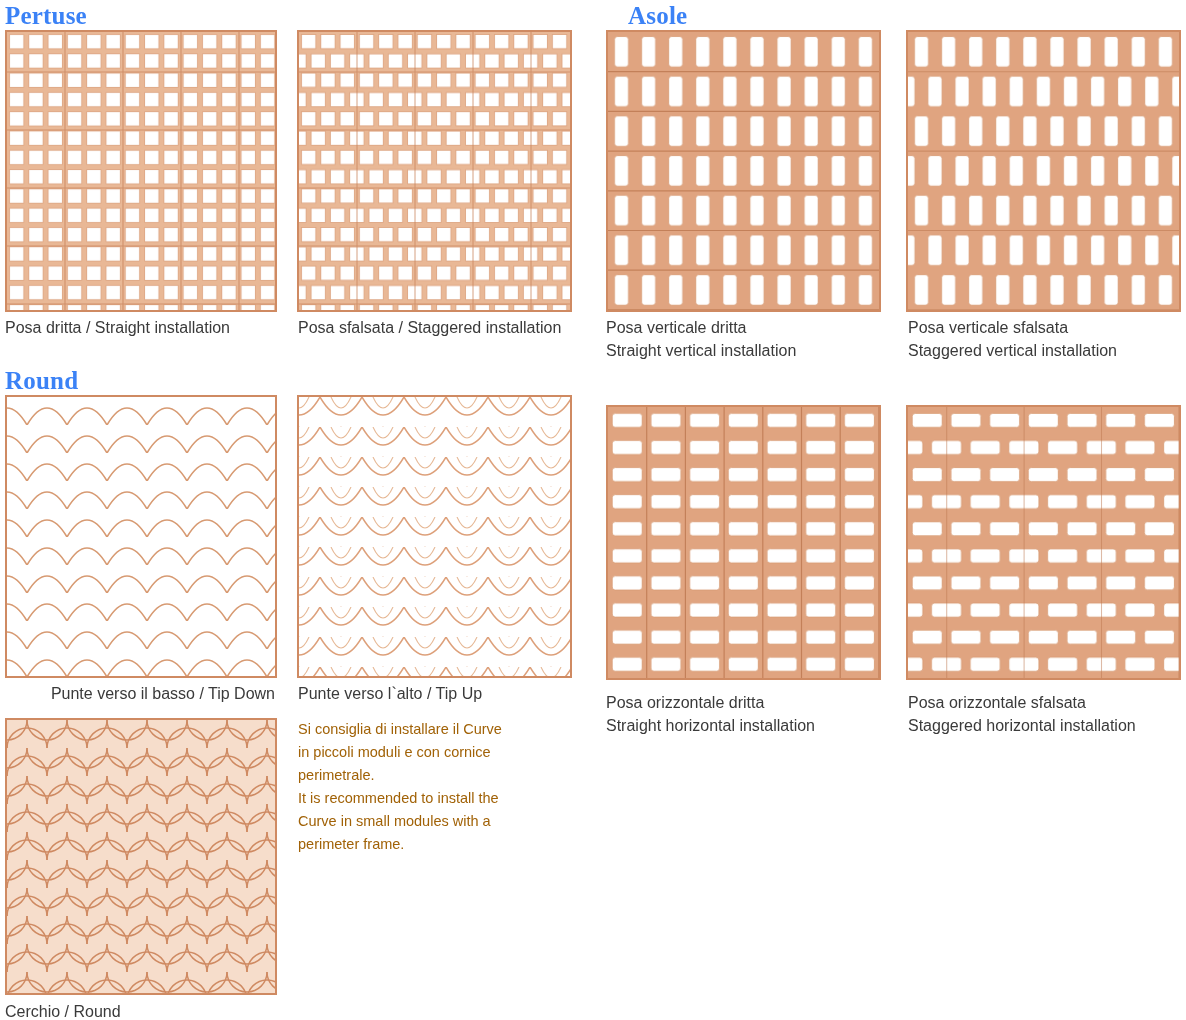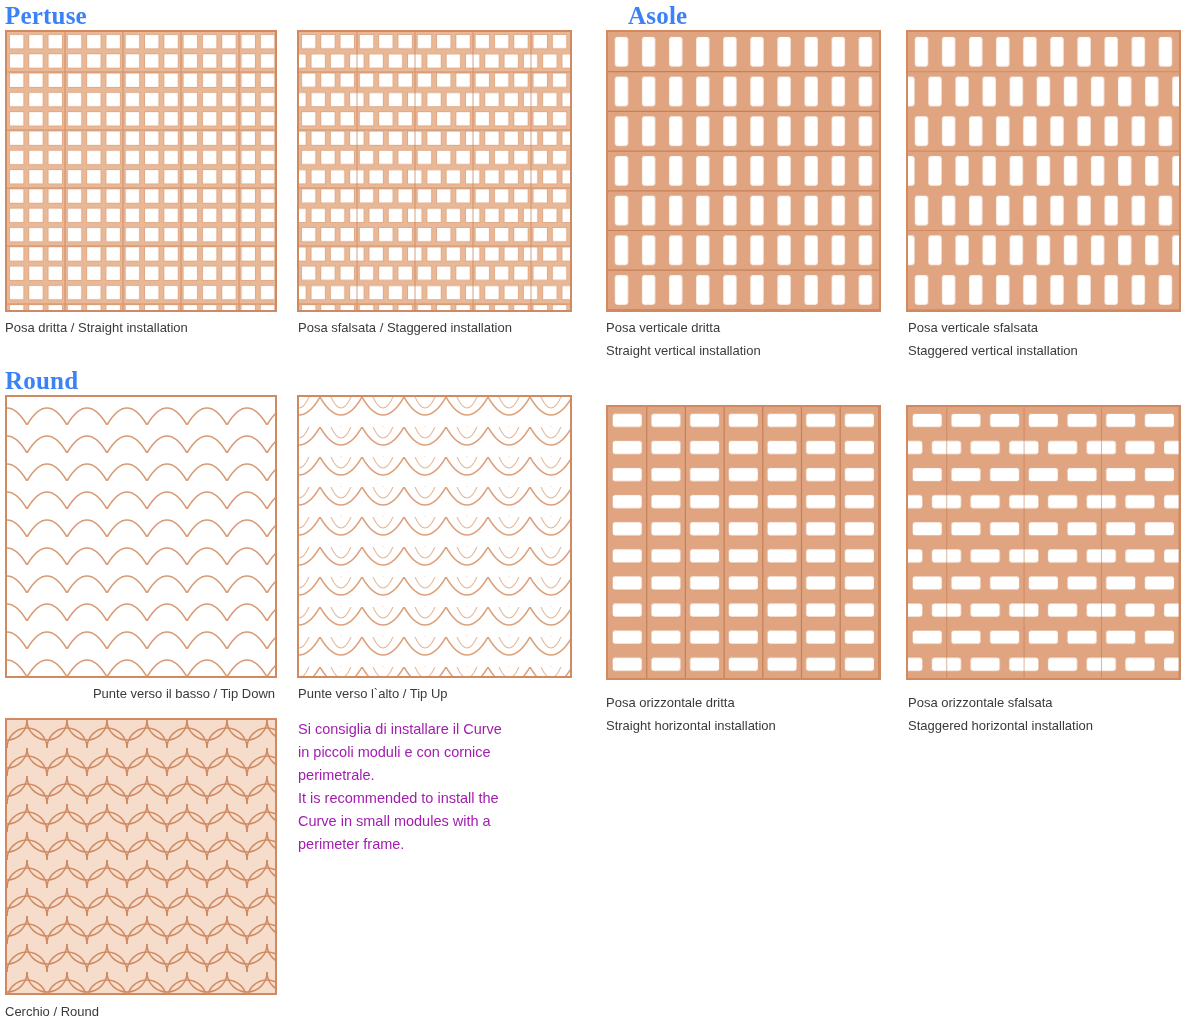--- a/index.html
+++ b/index.html
@@ -23,30 +23,30 @@
   .section-title {
     position: absolute;
     font-family: "Liberation Serif", serif;
     font-weight: bold;
     font-size: 25px;
     color: #3b82f6;
     letter-spacing: 0.2px;
   }
   .caption {
     position: absolute;
-    font-size: 13px;
+    font-size: 16px;
     line-height: 23px;
     color: #3a3a3a;
     white-space: pre-line;
   }
   .note {
     position: absolute;
     font-size: 14.5px;
     line-height: 23px;
-    color: #a21caf;
+    color: #a16207;
     white-space: pre-line;
   }
   .panel {
     position: absolute;
     box-sizing: border-box;
     border: 2px solid #cf8a62;
     background: #ffffff;
     overflow: hidden;
   }
   .panel svg { display: block; }

